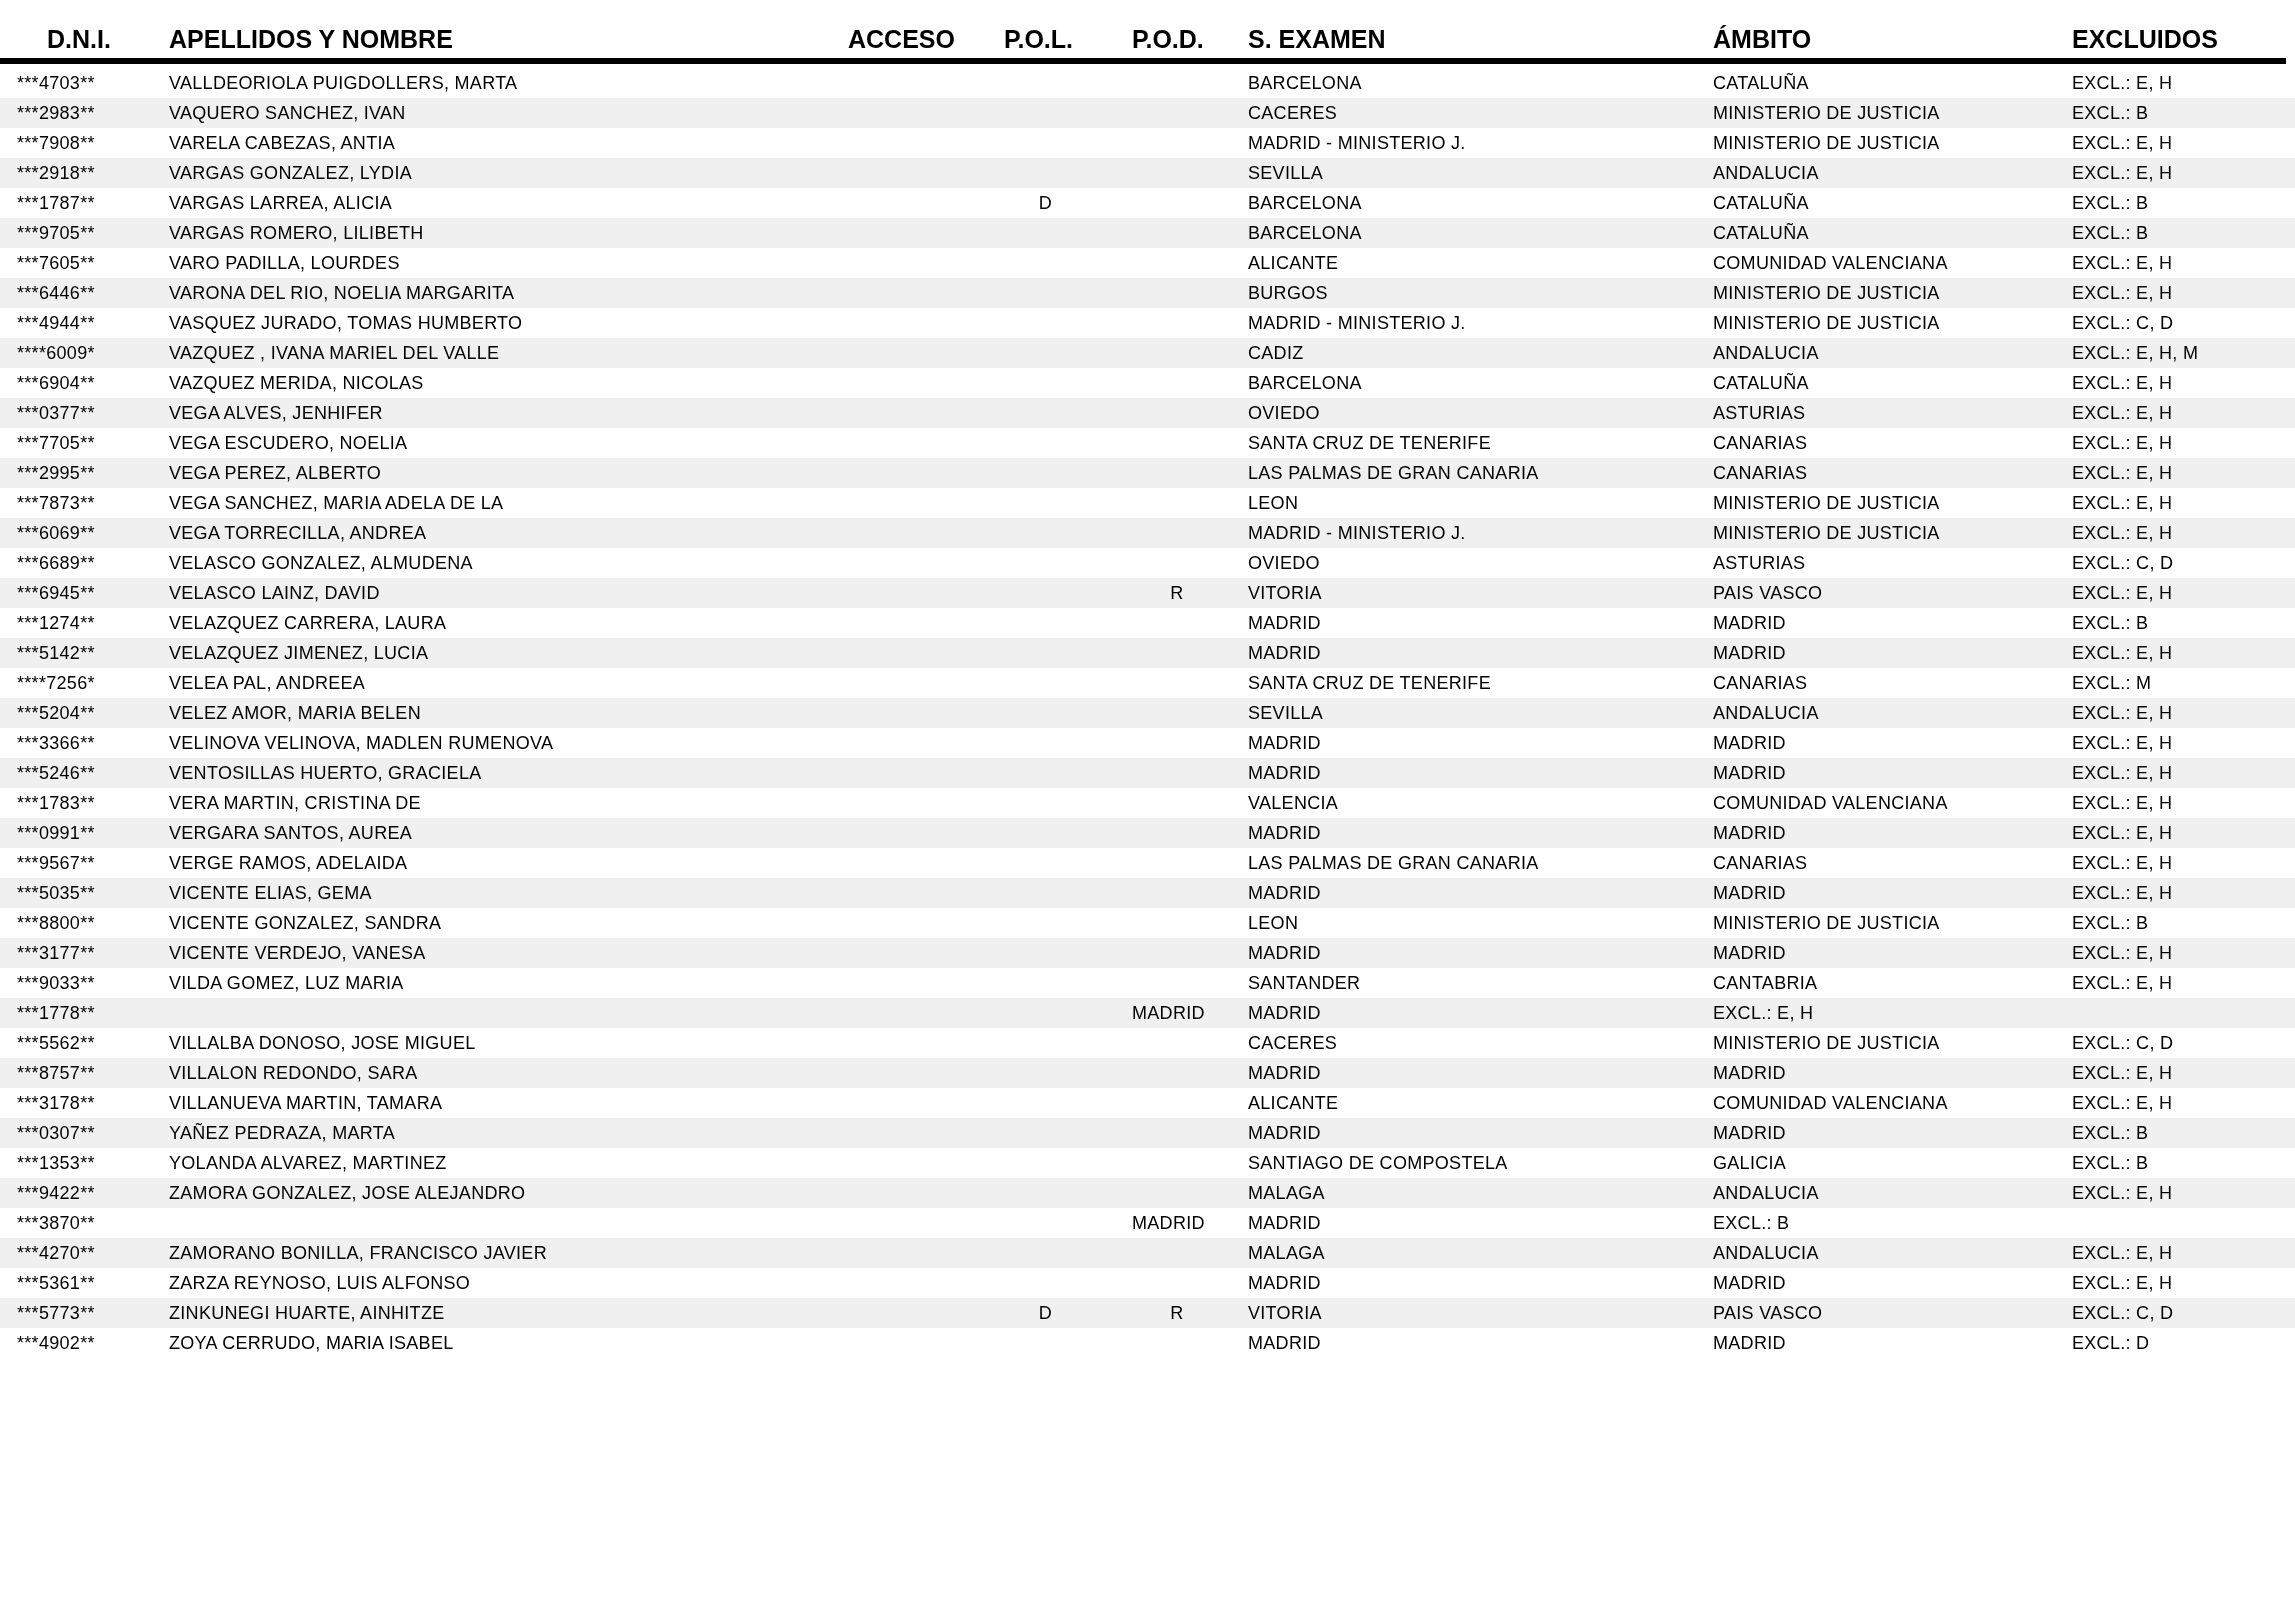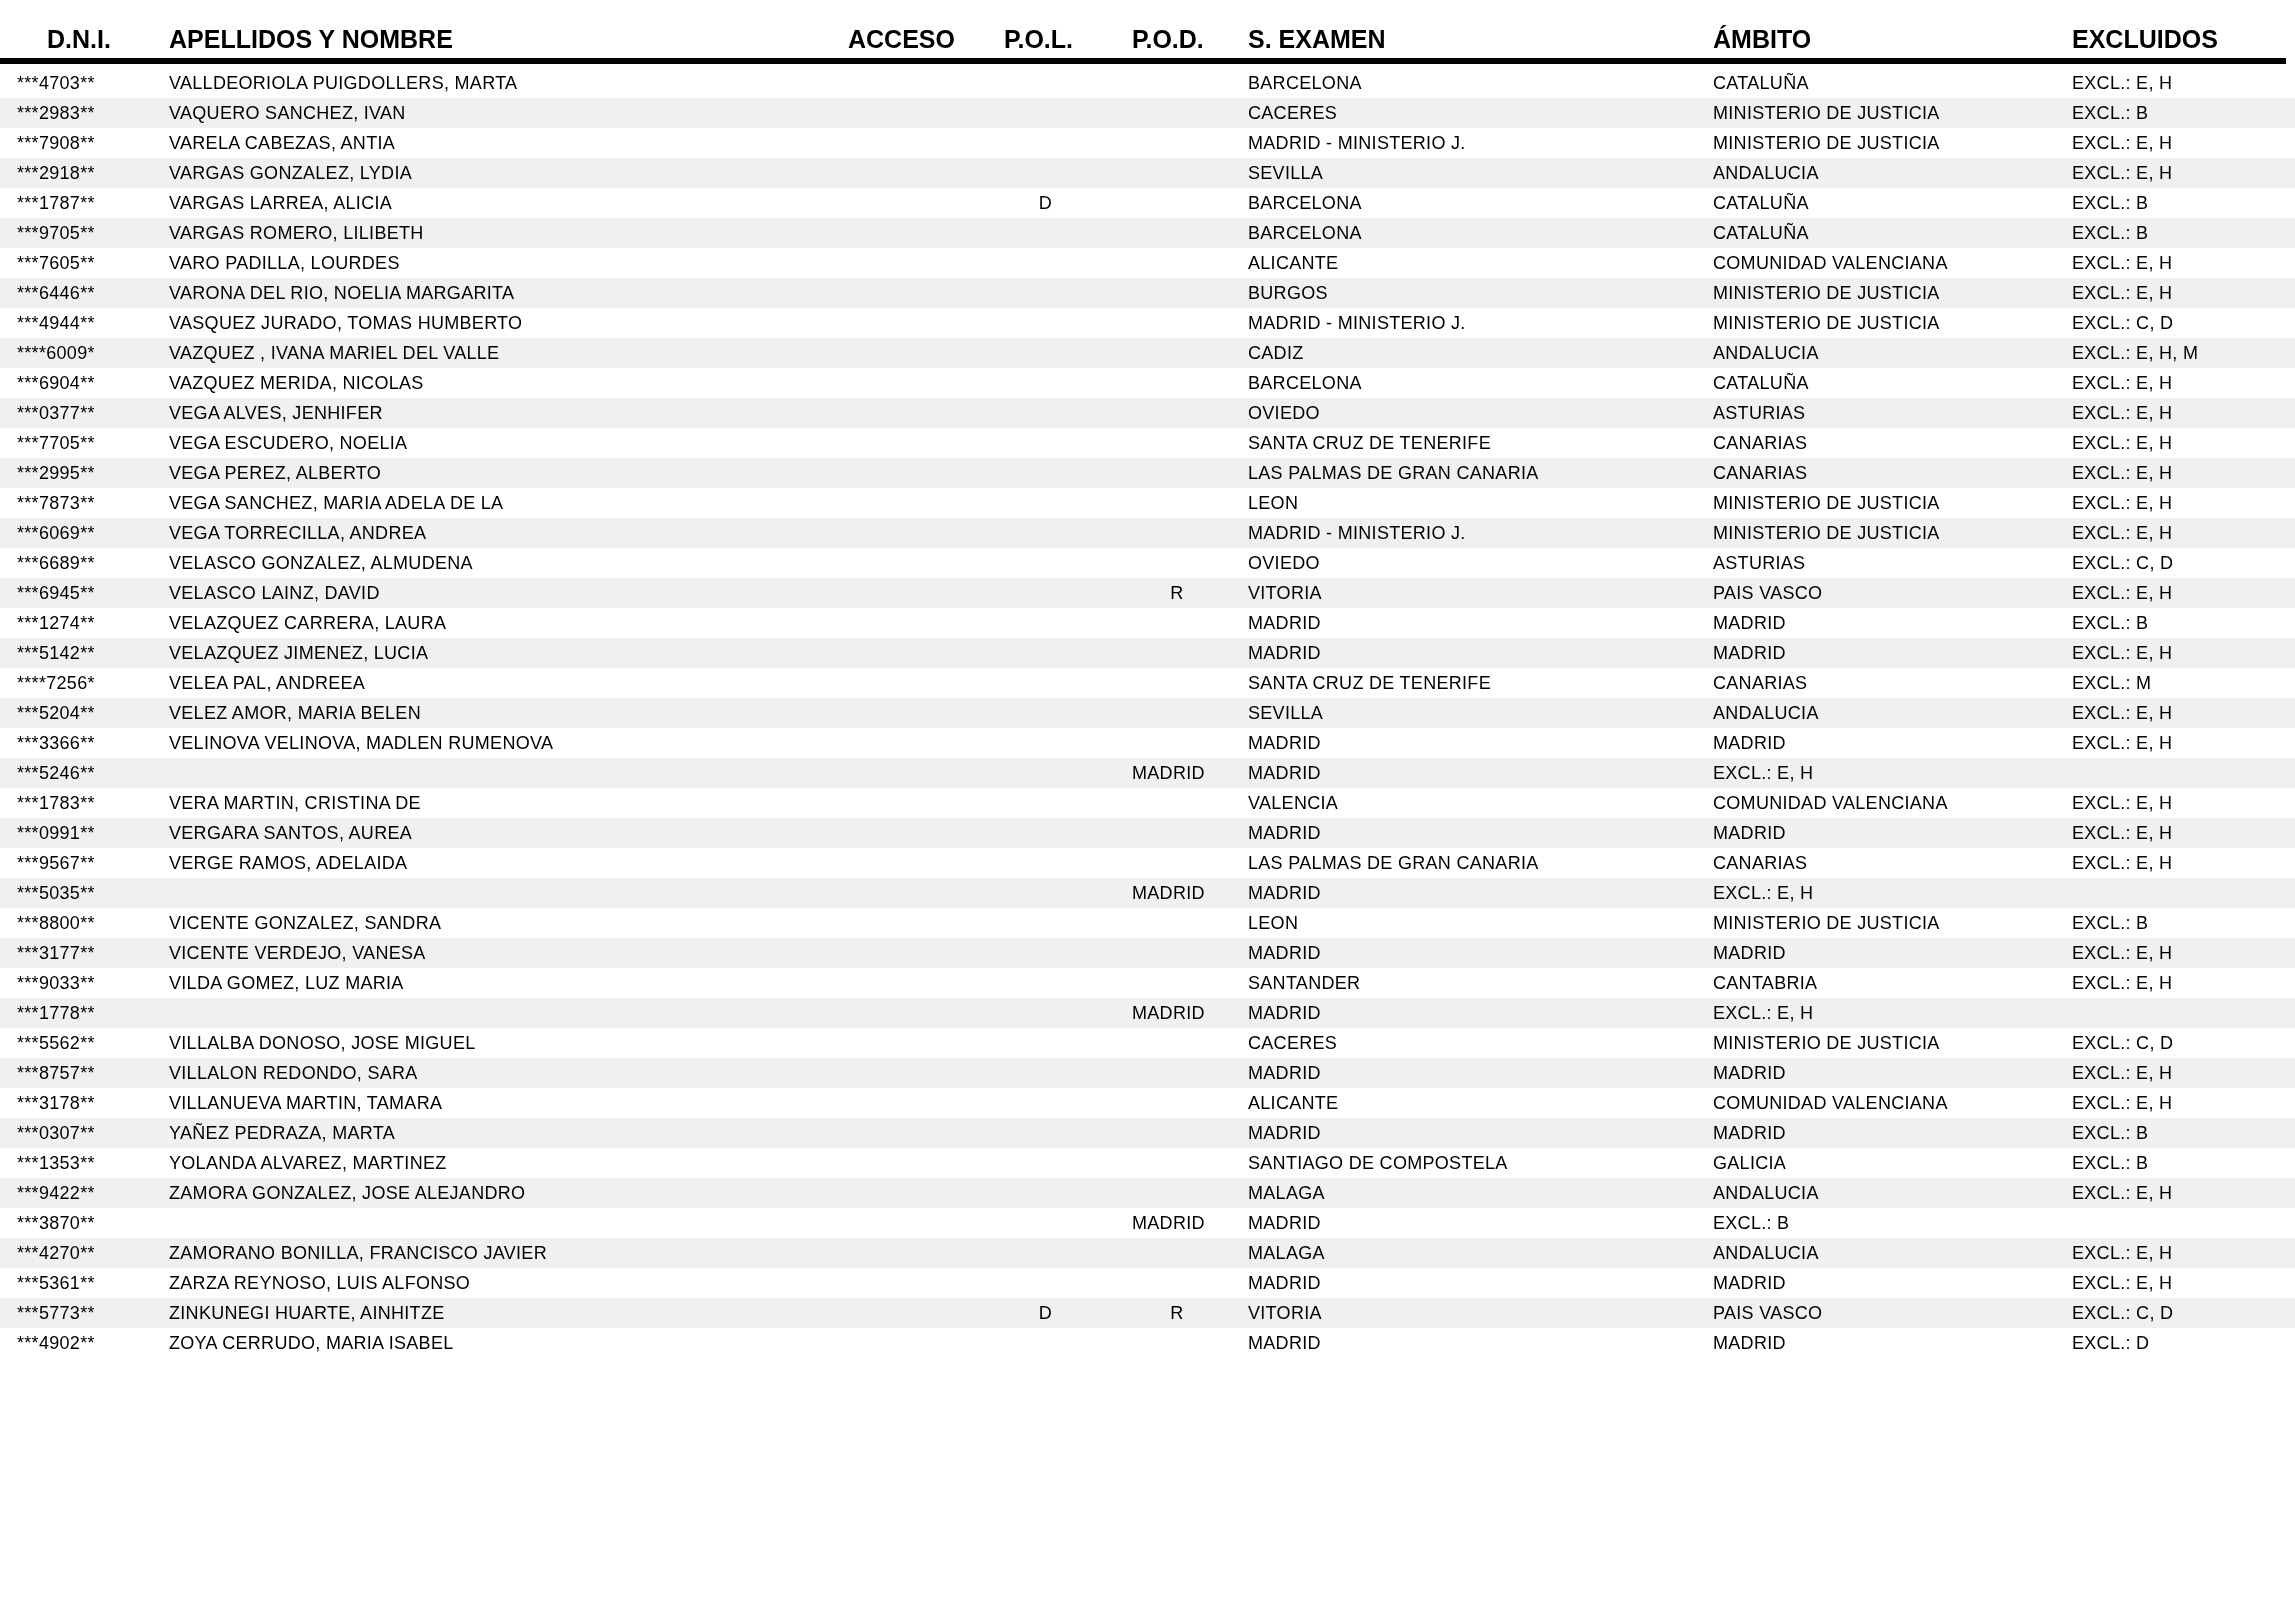--- a/index.html
+++ b/index.html
@@ -309,20 +309,21 @@
         <div class="cell c-name">VELINOVA VELINOVA, MADLEN RUMENOVA</div>
         <div class="cell c-acceso"></div>
         <div class="cell c-pol"></div>
         <div class="cell c-pod"></div>
         <div class="cell c-examen">MADRID</div>
         <div class="cell c-ambito">MADRID</div>
         <div class="cell c-excl">EXCL.: E, H</div>
       </div>
       <div class="grid row">
         <div class="cell c-dni">***5246**</div>
+        <div class="cell c-name">VENTOSILLAS HUERTO, GRACIELA</div>
         <div class="cell c-acceso"></div>
         <div class="cell c-pol"></div>
         <div class="cell c-pod"></div>
         <div class="cell c-examen">MADRID</div>
         <div class="cell c-ambito">MADRID</div>
         <div class="cell c-excl">EXCL.: E, H</div>
       </div>
       <div class="grid row">
         <div class="cell c-dni">***1783**</div>
         <div class="cell c-name">VERA MARTIN, CRISTINA DE</div>
@@ -348,20 +349,21 @@
         <div class="cell c-name">VERGE RAMOS, ADELAIDA</div>
         <div class="cell c-acceso"></div>
         <div class="cell c-pol"></div>
         <div class="cell c-pod"></div>
         <div class="cell c-examen">LAS PALMAS DE GRAN CANARIA</div>
         <div class="cell c-ambito">CANARIAS</div>
         <div class="cell c-excl">EXCL.: E, H</div>
       </div>
       <div class="grid row">
         <div class="cell c-dni">***5035**</div>
+        <div class="cell c-name">VICENTE ELIAS, GEMA</div>
         <div class="cell c-acceso"></div>
         <div class="cell c-pol"></div>
         <div class="cell c-pod"></div>
         <div class="cell c-examen">MADRID</div>
         <div class="cell c-ambito">MADRID</div>
         <div class="cell c-excl">EXCL.: E, H</div>
       </div>
       <div class="grid row">
         <div class="cell c-dni">***8800**</div>
         <div class="cell c-name">VICENTE GONZALEZ, SANDRA</div>

